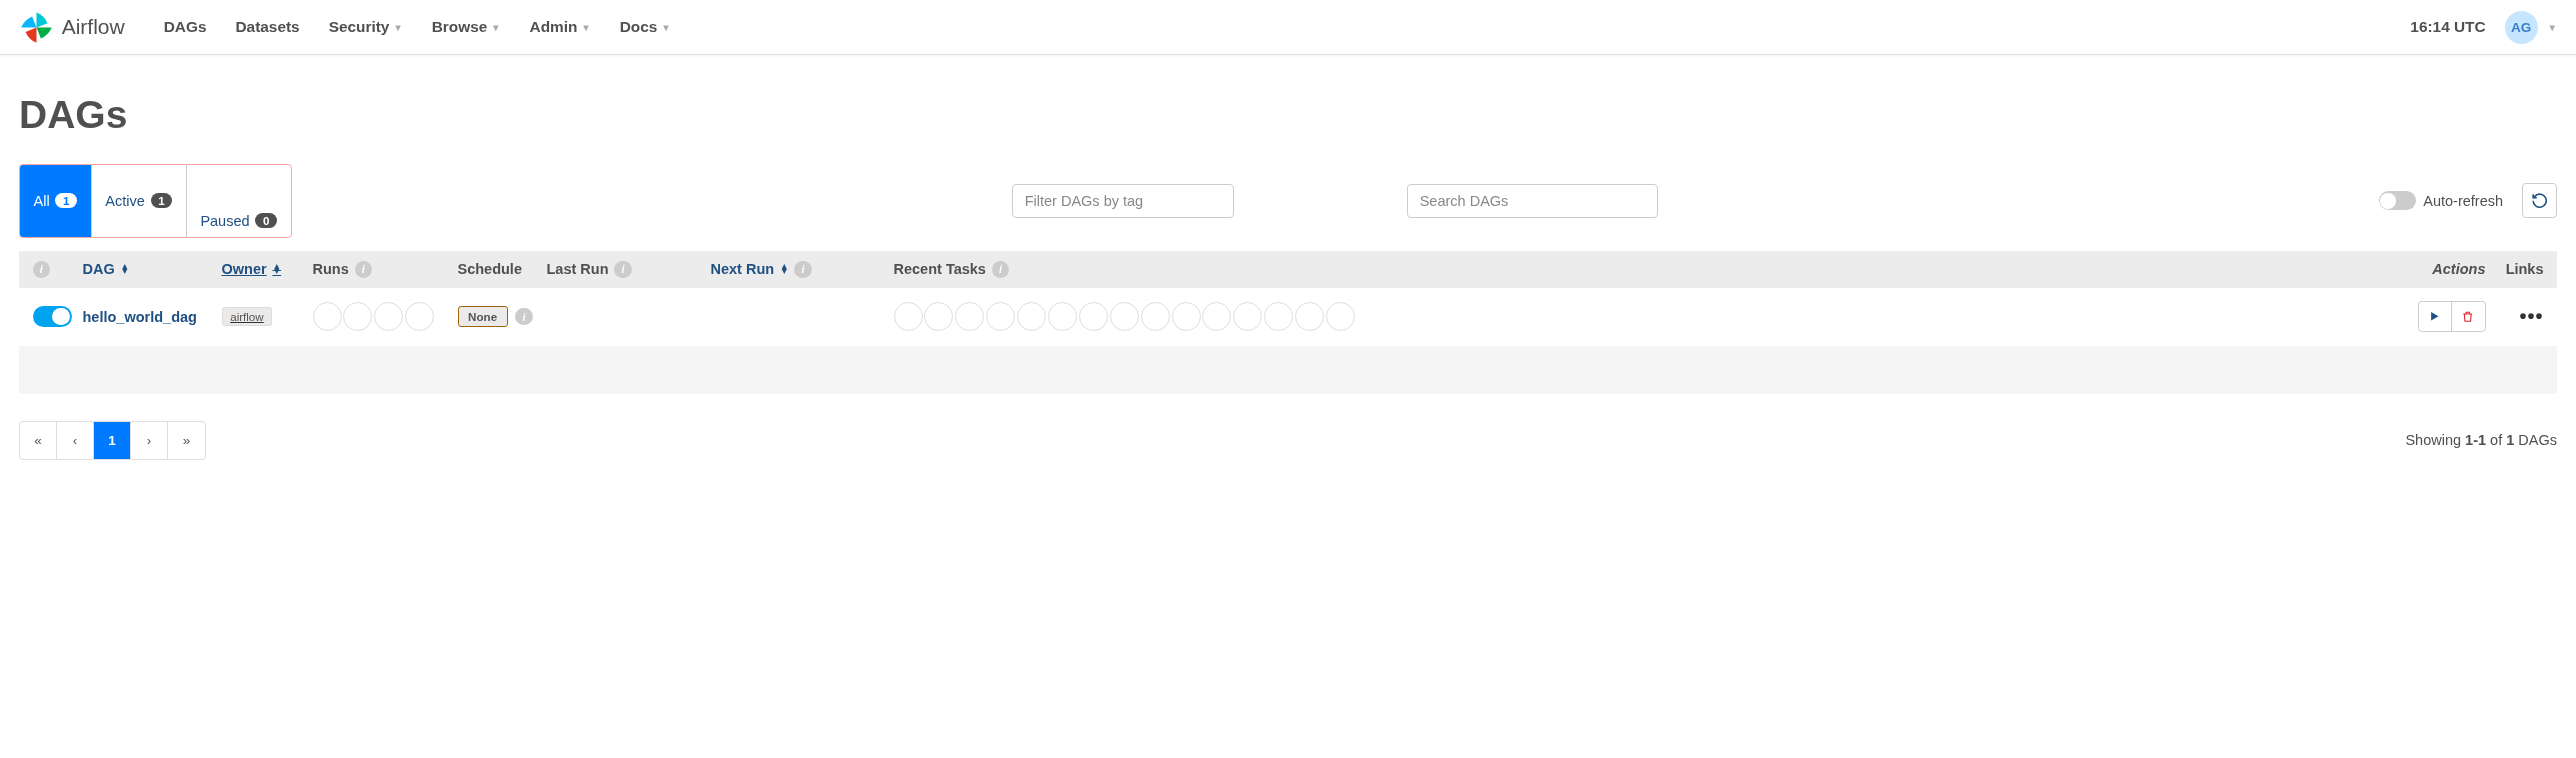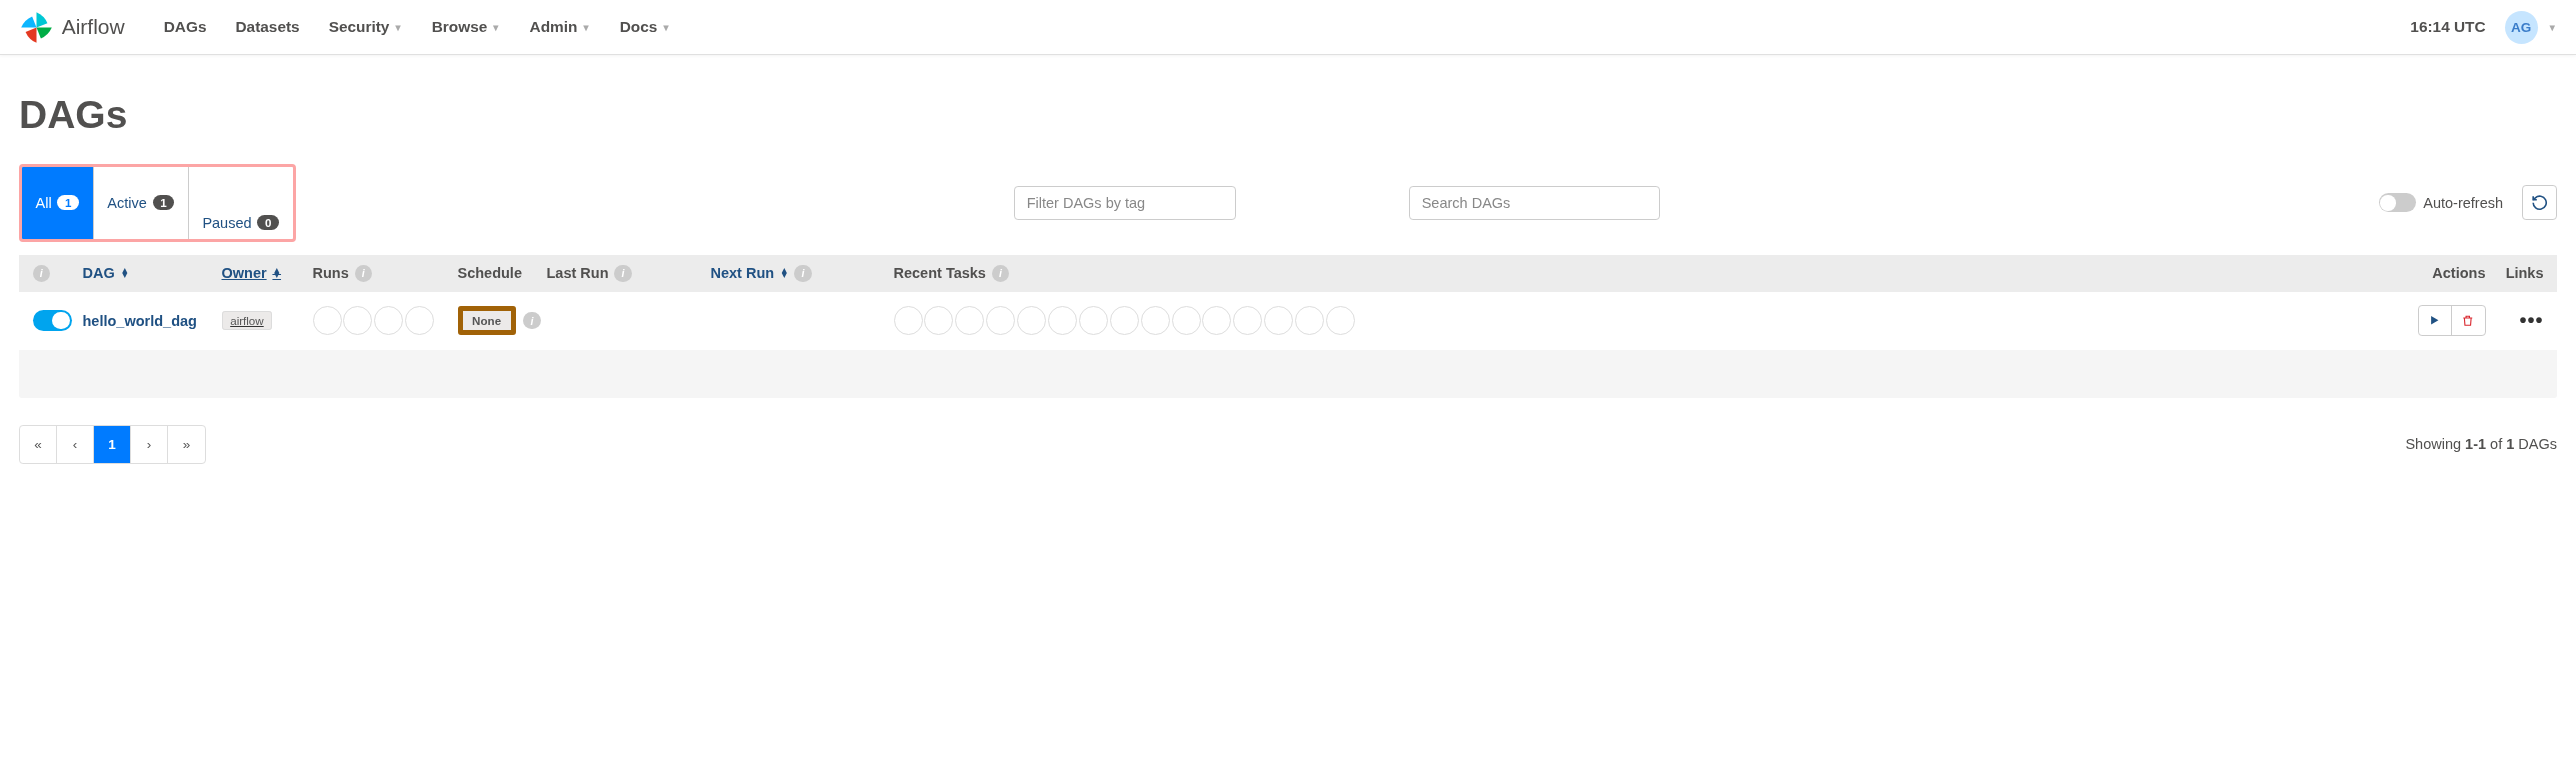--- a/index.html
+++ b/index.html
@@ -10,21 +10,21 @@
 .logo-text { font-size: 21px; color: #51504f; font-weight: 400; }
 .nav-items { display: flex; gap: 29px; flex: 1; }
 .nav-item { color: #51504f; font-size: 15.4px; font-weight: 600; cursor: pointer; display: flex; align-items: center; gap: 1.9px; }
 .nav-caret { font-size: 9.6px; color: #aaa; margin-left: 1.9px; }
 .nav-right { display: flex; align-items: center; gap: 19px; }
 .clock { font-size: 15.4px; font-weight: 600; color: #51504f; margin-left: 30px; }
 .avatar { width: 33px; height: 33px; border-radius: 50%; background: #c6e5ff; color: #3a7cc9; font-weight: 700; display: flex; align-items: center; justify-content: center; font-size: 13.5px; cursor: pointer; }
 .main { padding: 19px 19px 9.6px 19px; }
 .page-title { font-size: 39px; font-weight: 700; color: #51504f; margin: 19px 0 27px 0; }
 .toolbar-row { display: flex; align-items: center; gap: 19px; margin-bottom: 13.5px; }
-.filter-tabs { display: flex; border: 3px solid #fca5a5; border-radius: 3.9px; overflow: hidden; }
+.filter-tabs { display: flex; border: 1px solid #fca5a5; border-radius: 3.9px; overflow: hidden; }
 .filter-tab { padding: 7.7px 13.5px; font-size: 14.5px; color: #205183; cursor: pointer; display: flex; align-items: center; gap: 5.8px; border-right: 1px solid #ccc; }
 .filter-tab:last-child { border-right: none; margin-top: 40px; }
 .filter-tab.active { background: #007bff; color: #fff; }
 .pill { background: #51504f; color: #fff; border-radius: 9.6px; padding: 1px 7.7px; font-size: 11.6px; font-weight: 700; min-width: 17.4px; text-align: center; }
 .pill.light { background: #fff; color: #007bff; }
 .spacer { flex: 1; }
 .text-input { border: 1px solid #ccc; border-radius: 3.9px; padding: 7.7px 11.6px; font-size: 14.5px; width: 222px; color: #333; }
 .text-input::placeholder { color: #888; }
 .autorefresh { display: flex; align-items: center; gap: 7.7px; font-size: 14.5px; color: #51504f; }
 .switch { width: 37px; height: 19px; background: #ccc; border-radius: 9.6px; position: relative; cursor: pointer; }
@@ -37,31 +37,31 @@
 .sort-arrows { display: flex; flex-direction: column; line-height: 5.8px; font-size: 8.7px; color: #205183; }
 .info-icon { width: 17.4px; height: 17.4px; border-radius: 50%; background: #ccc; color: #fff; font-size: 10.6px; font-weight: 700; display: flex; align-items: center; justify-content: center; font-style: italic; }
 .col-toggle { width: 50px; }
 .col-dag { width: 139px; }
 .col-owner { width: 91px; text-decoration: underline; }
 .col-runs { width: 145px; }
 .col-schedule { width: 89px; }
 .col-lastrun { width: 164px; }
 .col-nextrun { width: 183px; }
 .col-recent { flex: 1; }
-.col-actions { width: 96px; text-align: right; justify-content: flex-end; }
+.col-actions { width: 96px; text-align: right; justify-content: flex-end; font-style: italic; }
 .col-links { width: 58px; text-align: right; justify-content: flex-end; }
 .tbody-row { display: flex; align-items: center; padding: 13.5px 13.5px; background: #fff; }
 .dag-toggle { width: 39px; height: 21px; background: #00a4ee; border-radius: 10.6px; position: relative; cursor: pointer; }
 .dag-toggle::after { content: ""; position: absolute; width: 17.4px; height: 17.4px; background: #fff; border-radius: 50%; top: 1.9px; right: 1.9px; }
 .dag-link { color: #205183; font-weight: 700; font-size: 14.5px; cursor: pointer; }
 .owner-badge { background: #eceae9; border: 1px solid #dcdcdc; border-radius: 2.9px; padding: 1.9px 7.7px; font-size: 11.6px; color: #555; }
 .circles { display: flex; gap: 1.9px; }
 .circle { width: 29px; height: 29px; border: 1px solid #ddd; border-radius: 50%; background: #fff; }
 .circle.sm { width: 29px; height: 29px; }
-.schedule-badge { background: #eceae9; border: 5px solid #a16207; border-radius: 2.9px; padding: 2.9px 9.6px; font-size: 11.6px; font-weight: 700; color: #555; }
+.schedule-badge { background: #eceae9; border: 1px solid #a16207; border-radius: 2.9px; padding: 2.9px 9.6px; font-size: 11.6px; font-weight: 700; color: #555; }
 .action-btns { display: flex; border: 1px solid #ccc; border-radius: 3.9px; overflow: hidden; }
 .action-btn { width: 33px; height: 29px; display: flex; align-items: center; justify-content: center; cursor: pointer; border-right: 1px solid #ccc; }
 .action-btn:last-child { border-right: none; }
 .links-dots { font-size: 20px; color: #333; cursor: pointer; letter-spacing: 1px; font-weight: 700; }
 .footer { display: flex; align-items: center; padding: 17.4px 19px; justify-content: space-between; }
 .pagination { display: flex; border: 1px solid #ddd; border-radius: 3.9px; overflow: hidden; }
 .page-btn { width: 37px; height: 37px; display: flex; align-items: center; justify-content: center; cursor: pointer; border-right: 1px solid #ddd; color: #555; font-size: 13.5px; }
 .page-btn:last-child { border-right: none; }
 .page-btn.current { background: #007bff; color: #fff; font-weight: 600; }
 .showing { font-size: 14.5px; color: #51504f; }

